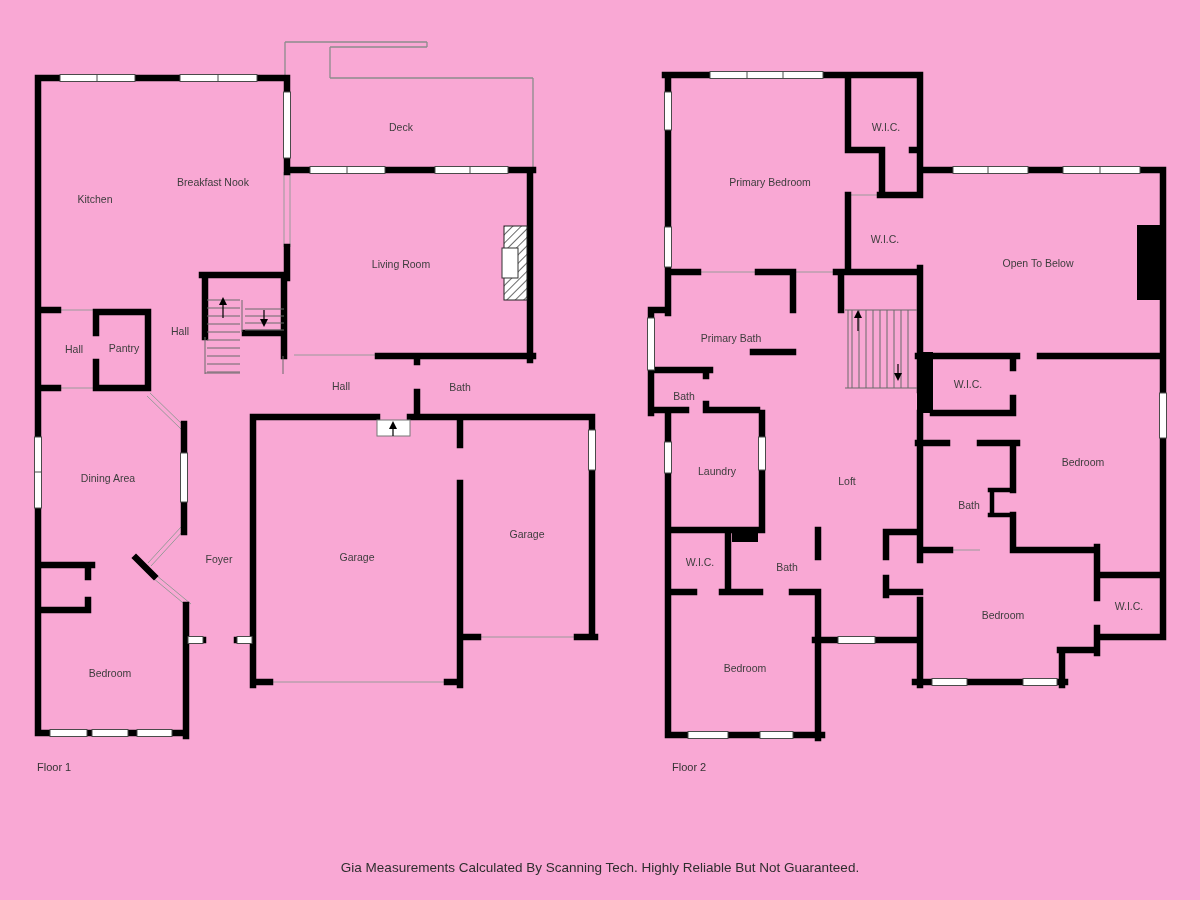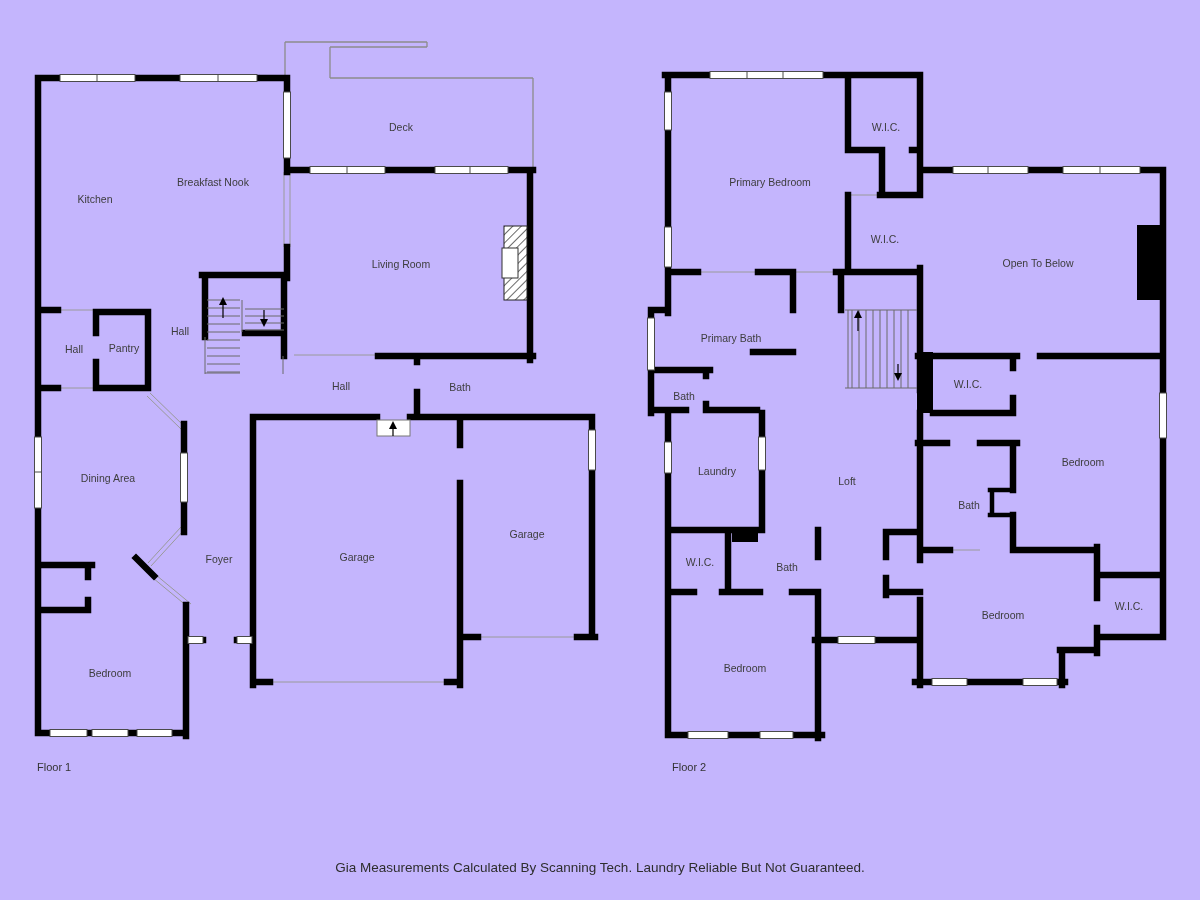--- a/index.html
+++ b/index.html
@@ -1,16 +1,16 @@
 <!DOCTYPE html>
 <html><head>
 <meta charset="utf-8">
 <style>
   html,body{margin:0;padding:0;background:#fff;}
-  #canvas{position:relative;width:1200px;height:900px;background:#c4b5fd;overflow:hidden;
+  #canvas{position:relative;width:1200px;height:900px;background:#f9a8d4;overflow:hidden;
           font-family:"Liberation Sans", sans-serif;}
   svg{position:absolute;left:0;top:0;}
   .wall{stroke:#000;stroke-width:6.5;fill:none;stroke-linecap:square;}
   .wall-mid{stroke:#000;stroke-width:4.5;fill:none;stroke-linecap:square;}
   .thin{stroke:#8c8c8c;stroke-width:1.3;fill:none;}
   .opening{stroke:#9a9a9a;stroke-width:1;fill:none;}
   .stair{stroke:#6b6b6b;stroke-width:1;fill:none;}
   .win{fill:#ffffff;stroke:#4a4a4a;stroke-width:1;}
   .wtick{stroke:#4a4a4a;stroke-width:1;}
   .solid{fill:#000;}
@@ -214,14 +214,14 @@
           <text x="700" y="566" class="room-label">W.I.C.</text>
           <text x="787" y="571" class="room-label">Bath</text>
           <text x="745" y="672" class="room-label">Bedroom</text>
           <text x="1003" y="619" class="room-label">Bedroom</text>
           <text x="1129" y="610" class="room-label">W.I.C.</text>
           <text x="672" y="771" class="floor-label">Floor 2</text>
         </g>
     </g>
   </svg>
 
-  <div id="caption">Gia Measurements Calculated By Scanning Tech. Laundry Reliable But Not Guaranteed.</div>
+  <div id="caption">Gia Measurements Calculated By Scanning Tech. Highly Reliable But Not Guaranteed.</div>
 </div>
 
 </body></html>

